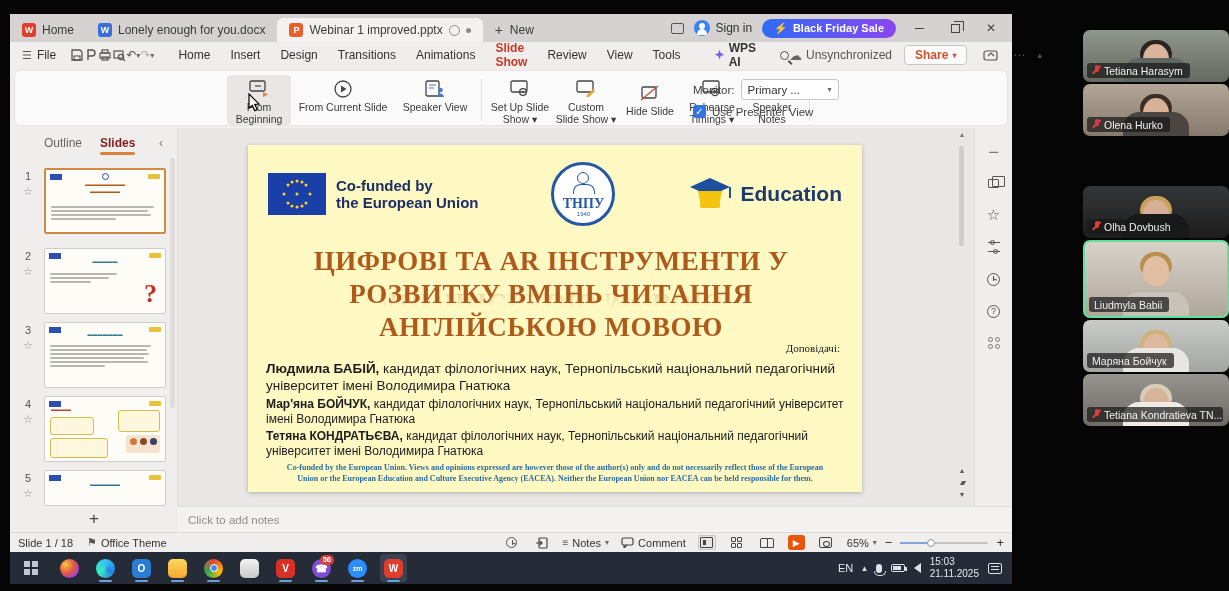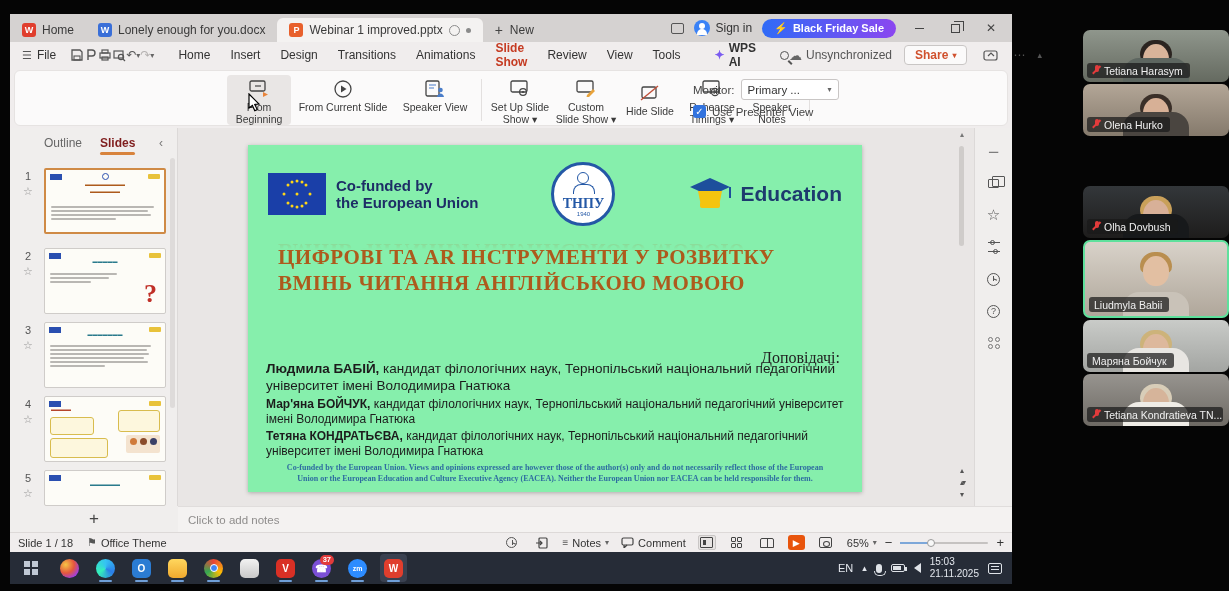--- a/index.html
+++ b/index.html
@@ -77,38 +77,38 @@
   .mini-lines div{height:2px;background:#b9b7b3;margin:2px 0;border-radius:1px;}
   .qmark{position:absolute;right:8px;bottom:4px;color:#c03028;font-size:26px;font-weight:bold;font-family:"Liberation Serif",serif;}
   .bubble{position:absolute;border:1px solid #d8bc4e;background:#fdf7dd;border-radius:3px;}
   .mini-people{position:absolute;right:5px;bottom:8px;width:34px;height:18px;background:#f4e3cf;border-radius:2px;}
   .mini-people::before{content:"";position:absolute;left:4px;top:3px;width:7px;height:7px;border-radius:50%;background:#d07a3a;box-shadow:10px 0 0 #8a4a2a,20px 0 0 #3a3f66;}
   .panel-footer{position:absolute;left:0;top:378px;width:168px;height:26px;background:#f0eeed;display:flex;align-items:center;justify-content:center;font-size:17px;color:#444;}
   .panel-scroll{position:absolute;right:2px;top:30px;width:5px;height:250px;background:#dedbda;border-radius:3px;}
 
   
   .canvas{position:absolute;left:168px;top:0;width:796px;height:378px;}
-  .slide{position:absolute;left:70px;top:17px;width:614px;height:347px;background:#86efac;box-shadow:0 1px 4px rgba(0,0,0,.25);}
+  .slide{position:absolute;left:70px;top:17px;width:614px;height:347px;background:#fef9c3;box-shadow:0 1px 4px rgba(0,0,0,.25);}
   .logo-row{position:absolute;left:20px;top:18px;right:20px;height:62px;display:flex;align-items:center;justify-content:space-between;}
   .eu-group{display:flex;align-items:center;gap:10px;}
   .eu-flag{width:58px;height:42px;background:#1a3fa8;position:relative;}
   .eu-stars{position:absolute;left:50%;top:50%;width:3px;height:3px;border-radius:50%;background:#ffd617;
     box-shadow:0 -13px 0 #ffd617,0 13px 0 #ffd617,13px 0 0 #ffd617,-13px 0 0 #ffd617,9px -9px 0 #ffd617,-9px -9px 0 #ffd617,9px 9px 0 #ffd617,-9px 9px 0 #ffd617,5px -12px 0 #ffd617,-5px -12px 0 #ffd617,5px 12px 0 #ffd617,-5px 12px 0 #ffd617;transform:translate(-50%,-50%);}
   .eu-text{font-size:15px;font-weight:bold;color:#1d2d66;line-height:1.15;}
   .tnpu{width:64px;height:64px;border-radius:50%;background:#fff;border:3px solid #2458a6;box-shadow:0 0 0 2px #fff inset;display:flex;flex-direction:column;align-items:center;justify-content:flex-end;position:relative;overflow:hidden;}
   .tnpu .bust{position:absolute;top:7px;left:50%;transform:translateX(-50%);width:12px;height:12px;border-radius:50%;border:1.5px solid #2458a6;}
   .tnpu .bust::after{content:"";position:absolute;left:-5px;top:11px;width:20px;height:9px;border:1.5px solid #2458a6;border-bottom:none;border-radius:8px 8px 0 0;}
   .tnpu-abbr{font-family:"Liberation Serif",serif;font-weight:bold;color:#2458a6;font-size:14px;line-height:1;}
   .tnpu-year{font-size:6px;color:#2458a6;margin-bottom:6px;}
   .digifled{display:flex;align-items:center;gap:8px;}
   .cap{width:44px;height:36px;}
   .digifled-text{font-size:21px;font-weight:bold;color:#1d3a6e;}
-  .slide-title{position:absolute;left:30px;right:30px;top:100px;font-family:"Liberation Serif",serif;font-weight:bold;font-size:21px;line-height:1.22;color:#ad5a1c;letter-spacing:.5px;
+  .slide-title{position:absolute;left:22px;right:30px;top:100px;text-align:center;font-family:"Liberation Serif",serif;font-weight:bold;font-size:27px;line-height:1.22;color:#ad5a1c;letter-spacing:.5px;
     -webkit-box-reflect:below -58px linear-gradient(transparent 78%,rgba(90,45,10,.30));}
-  .presenters-heading{position:absolute;right:22px;top:204px;font-family:"Liberation Serif",serif;font-size:16px;color:#222;}
+  .presenters-heading{position:absolute;right:22px;top:197px;font-family:"Liberation Serif",serif;font-size:11px;color:#222;}
   .presenters{position:absolute;left:18px;right:18px;top:216px;font-family:"Liberation Serif",serif;color:#1c1c1c;}
   .presenters p{margin:0 0 2px;}
   .p-lg{font-size:13.5px;line-height:1.25;}
   .p-sm{font-size:12px;line-height:1.25;}
   .presenters b{font-weight:bold;}
   .disclaimer{position:absolute;left:30px;right:30px;top:317px;text-align:center;font-family:"Liberation Serif",serif;font-size:8px;line-height:1.4;color:#2e6da0;font-weight:bold;}
 
   
   .vscroll{position:absolute;left:778px;top:2px;width:12px;height:374px;font-size:8px;color:#777;}
   .vscroll .arrow{text-align:center;}
@@ -694,21 +694,21 @@
           </span>
         </span>
       <span class="tb-icon">
           <span class="glyph" style="background:linear-gradient(#f2f2f2,#c9c9c9);"></span>
         </span>
       <span class="tb-icon running">
           <span class="glyph" style="background:#d93025;">V</span>
         </span>
       <span class="tb-icon running">
           <span class="glyph" style="background:#7b4fd6;border-radius:50%;">☎</span>
-          <span class="badge">37</span>
+          <span class="badge">56</span>
         </span>
       <span class="tb-icon running">
           <span class="glyph" style="background:#2d8cff;border-radius:50%;font-size:7px;">zm</span>
         </span>
       <span class="tb-icon running active-app">
           <span class="glyph" style="background:#e03e2d;">W</span>
         </span>
     </span>
     <span class="tb-right">
       <span>EN</span>

